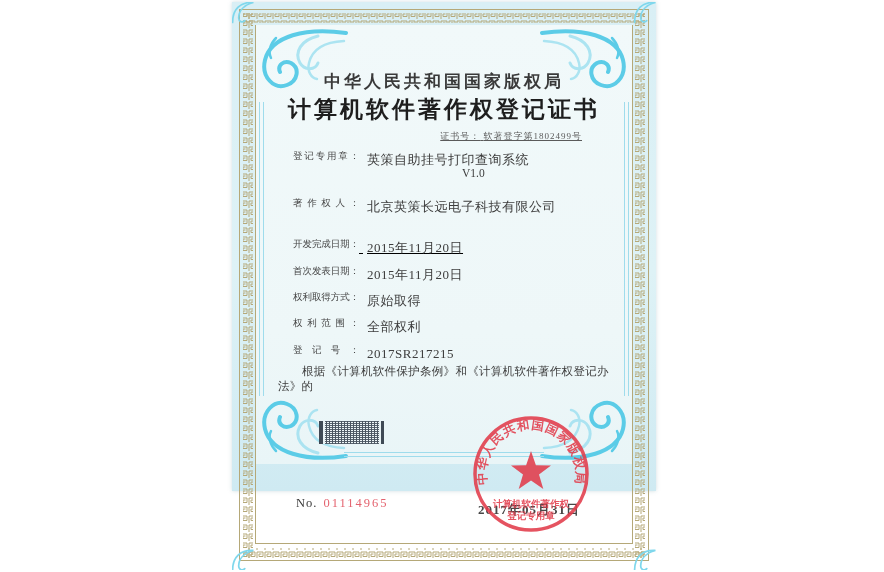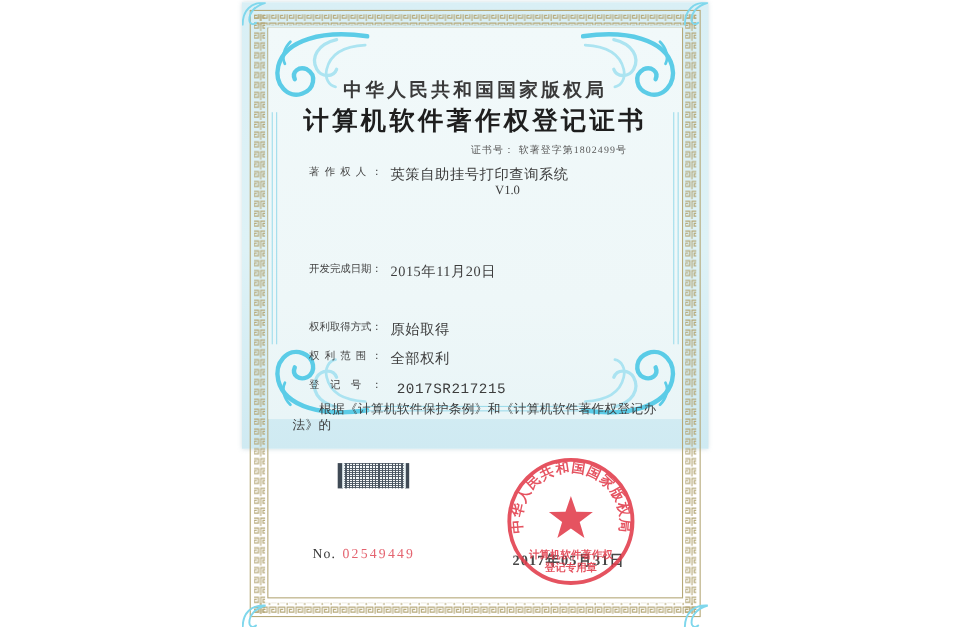--- a/index.html
+++ b/index.html
@@ -1,21 +1,21 @@
 <!DOCTYPE html>
 <html><head>
 <meta charset="utf-8">
 <style>
   html,body{margin:0;padding:0;}
   body{
     width:884px;height:572px;background:#ffffff;overflow:hidden;position:relative;
     font-family:"Liberation Serif","DejaVu Serif",serif;
   }
   .certificate{
-    position:absolute;left:220px;top:2px;width:424px;height:406px;
+    position:absolute;left:232px;top:2px;width:424px;height:489px;
     background:linear-gradient(180deg,#d9eff5 0%,#def2f6 55%,#cfeaf2 100%);
     box-shadow:0 0 4px rgba(120,160,170,.35);
   }
   .paper-inner{
     position:absolute;left:24px;top:23px;right:24px;bottom:27px;
     background:linear-gradient(180deg,#f1f9fa 0%,#eef7f8 70%,#e9f5f7 100%);
   }
   .frame-svg{position:absolute;left:0;top:0;width:424px;height:568px;}
   .flourish{position:absolute;width:92px;height:72px;opacity:.9;}
   .fl-tl{left:24px;top:24px;}
@@ -30,32 +30,32 @@
 
   .authority{
     position:absolute;left:0;right:0;top:68px;text-align:center;
     font-size:17px;font-weight:bold;letter-spacing:3px;color:#3a3a3a;
   }
   .cert-title{
     position:absolute;left:0;right:0;top:92px;text-align:center;
     font-size:23px;font-weight:bold;letter-spacing:3px;color:#1e1e1e;
   }
   .certno-line{
-    position:absolute;right:74px;top:128px;font-size:9px;color:#5a5a5a;letter-spacing:1px;
+    position:absolute;right:74px;top:128px;font-size:9px;color:#5a5a5a;letter-spacing:1px;text-decoration:underline;
   }
   .field-row{position:absolute;left:61px;white-space:nowrap;}
   .f-label{
     display:inline-block;width:66px;vertical-align:top;
     font-size:9.5px;color:#454545;letter-spacing:-.2px;
     text-align:justify;text-align-last:justify;
   }
   .f-value{font-size:13px;color:#3d3d3d;margin-left:4px;letter-spacing:.5px;}
   .f-value2{position:absolute;left:131px;top:17px;font-size:11.5px;color:#3d3d3d;margin-left:38px;}
-  .row-name{top:148px;} .row-author{top:195px;} .row-dev{top:236px;}
-  .row-pub{top:263px;} .row-acq{top:289px;} .row-scope{top:315px;} .row-reg{top:342px;font-family:Liberation Mono, monospace;}
+  .row-name{top:148px;} .row-author{top:195px;} .row-dev{top:236px;text-decoration:underline;}
+  .row-pub{top:263px;} .row-acq{top:289px;} .row-scope{top:315px;} .row-reg{top:342px;}
 
   .statement{
     position:absolute;left:46px;top:362px;width:338px;
     font-size:11.5px;color:#3d3d3d;letter-spacing:.3px;
   }
   .statement .l1{text-indent:24px;margin:0 0 20px 0;font-family:Liberation Serif, serif;}
   .statement .l2{margin:0;}
 
   .barcode{
     position:absolute;left:87px;top:419px;width:58px;height:23px;
@@ -131,26 +131,34 @@
   <div class="bottom-line"></div>
 
   <div class="authority">中华人民共和国国家版权局</div>
   <div class="cert-title">计算机软件著作权登记证书</div>
   <div class="certno-line">
     <span>证书号：</span>
     <span>软著登字第1802499号</span>
   </div>
 
   <div class="field-row row-name">
-    <span class="f-label">著作权人：</span>
+    <span class="f-label">登记专用章：</span>
     <span class="f-value">英策自助挂号打印查询系统</span>
     <span class="f-value2">V1.0</span>
   </div>
+  <div class="field-row row-author">
+    <span class="f-label">著作权人：</span>
+    <span class="f-value">北京英策长远电子科技有限公司</span>
+  </div>
   <div class="field-row row-dev">
     <span class="f-label">开发完成日期：</span>
+    <span class="f-value">2015年11月20日</span>
+  </div>
+  <div class="field-row row-pub">
+    <span class="f-label">首次发表日期：</span>
     <span class="f-value">2015年11月20日</span>
   </div>
   <div class="field-row row-acq">
     <span class="f-label">权利取得方式：</span>
     <span class="f-value">原始取得</span>
   </div>
   <div class="field-row row-scope">
     <span class="f-label">权利范围：</span>
     <span class="f-value">全部权利</span>
   </div>
@@ -159,21 +167,21 @@
     <span class="f-value">2017SR217215</span>
   </div>
 
   <div class="statement">
     <p class="l1">根据《计算机软件保护条例》和《计算机软件著作权登记办法》的</p>
   </div>
 
   <div class="barcode"></div>
 
   <div class="serial">
-    <span>No.</span><span class="num">02549449</span>
+    <span>No.</span><span class="num">01114965</span>
   </div>
 
   <div class="issue-date">2017年05月31日</div>
 
   <svg class="seal" viewBox="0 0 120 120">
     <defs>
       <path id="sealArc" d="M 23.1 85.8 A 45 45 0 1 1 96.9 85.8" fill="none"></path>
     </defs>
     <circle cx="60" cy="60" r="56" fill="none" stroke="#e23c4b" stroke-width="3.5"></circle>
     <text font-size="12.5" font-weight="bold" fill="#e23c4b" letter-spacing="1">

